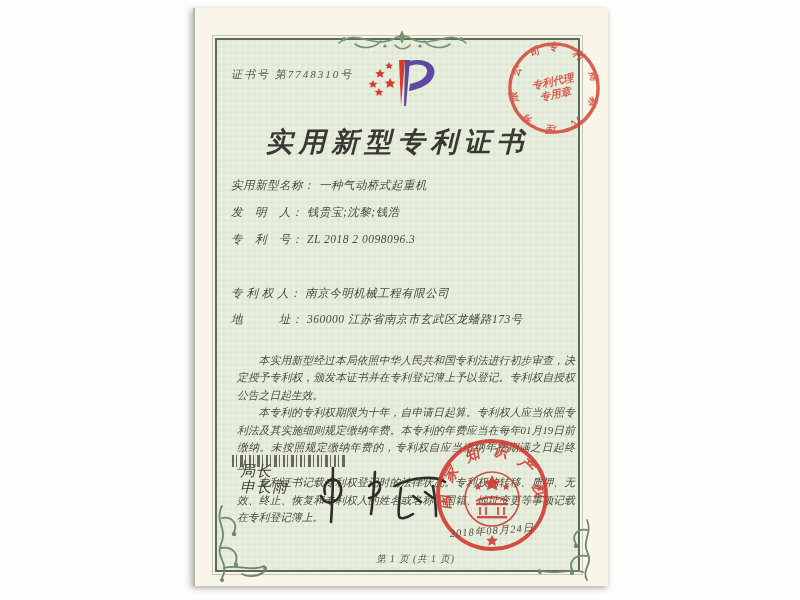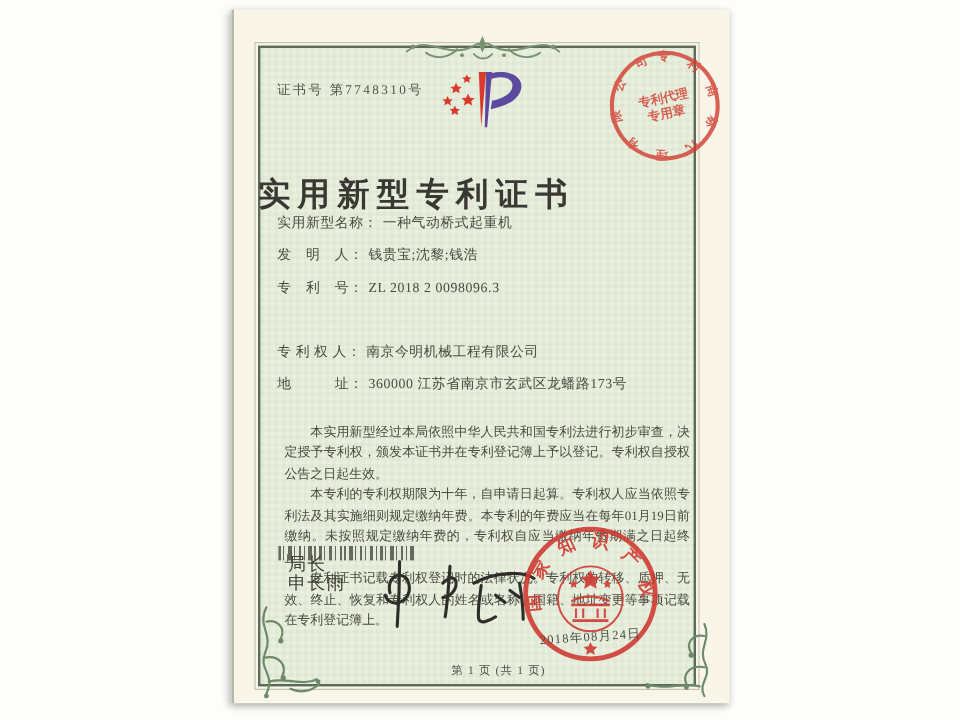--- a/index.html
+++ b/index.html
@@ -5,37 +5,38 @@
   * { margin:0; padding:0; box-sizing:border-box; }
   html,body { width:800px; height:600px; overflow:hidden; background:#fdfdfb;
               font-family:"Liberation Serif","DejaVu Serif",serif; }
   .stage { position:relative; width:800px; height:600px; }
 
   .paper {
     position:absolute; left:193px; top:8px; width:415px; height:578px;
     background:#f9f6e9;
     border-left:2px solid #b2bcab;
     box-shadow:-3px 2px 6px rgba(110,115,100,.35), 0 2px 5px rgba(120,120,110,.30);
+    font-style:italic;
   }
   .frame {
     position:absolute; left:20px; top:30px; width:365px; height:534px;
     border:2px solid #5c6b57;
     outline:1px solid rgba(92,107,87,.35); outline-offset:2px;
     background:
       repeating-linear-gradient(90deg, rgba(140,165,130,.06) 0 3px, transparent 3px 6px),
       repeating-linear-gradient(0deg, rgba(140,165,130,.06) 0 3px, transparent 3px 6px),
       #eaf0df;
   }
 
   .cert-no { position:absolute; left:36px; top:59px; font-size:11px; color:#55544c;
              letter-spacing:2px; }
   .logo { position:absolute; left:168px; top:50px; width:74px; height:50px; }
 
-  .title { position:absolute; left:20px; top:116px; width:365px; 
-           font-size:27px; font-weight:bold; color:#393833; letter-spacing:6px;margin-top:20px; }
+  .title { position:absolute; left:20px; top:116px; width:365px; text-align:center;
+           font-size:27px; font-weight:bold; color:#393833; letter-spacing:6px; }
 
   .field-row { position:absolute; left:36px; font-size:11.5px; color:#4a4940;
                white-space:nowrap; letter-spacing:.5px; }
   .fvalue { margin-left:4px; }
 
   .grant-num { position:absolute; left:227px; top:0; white-space:nowrap; }
 
   .paras { position:absolute; left:31px; top:344px; width:349px; font-size:10.8px;
            line-height:1.62; color:#4b4a40; text-align:justify; }
   .paras p { text-indent:2em;margin-left:11px; }

